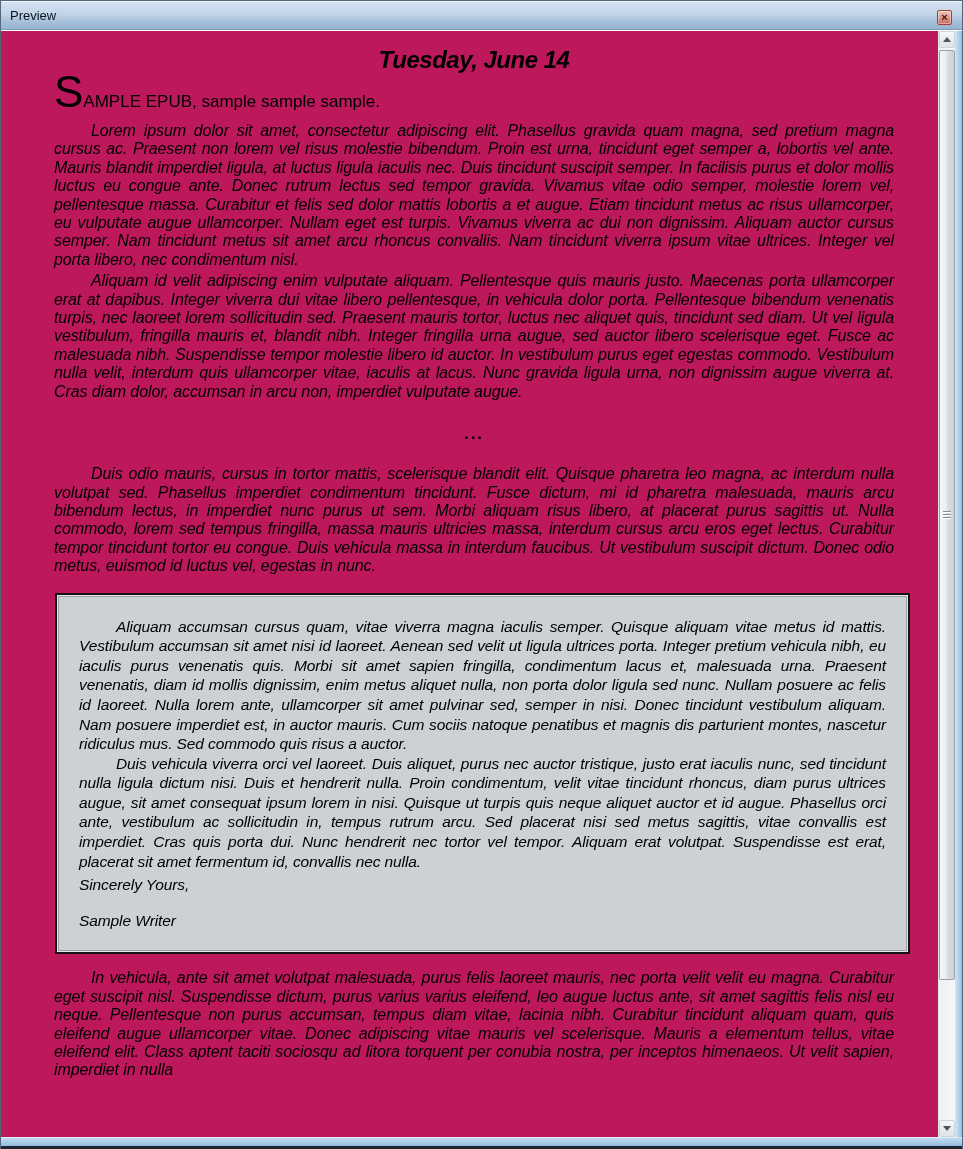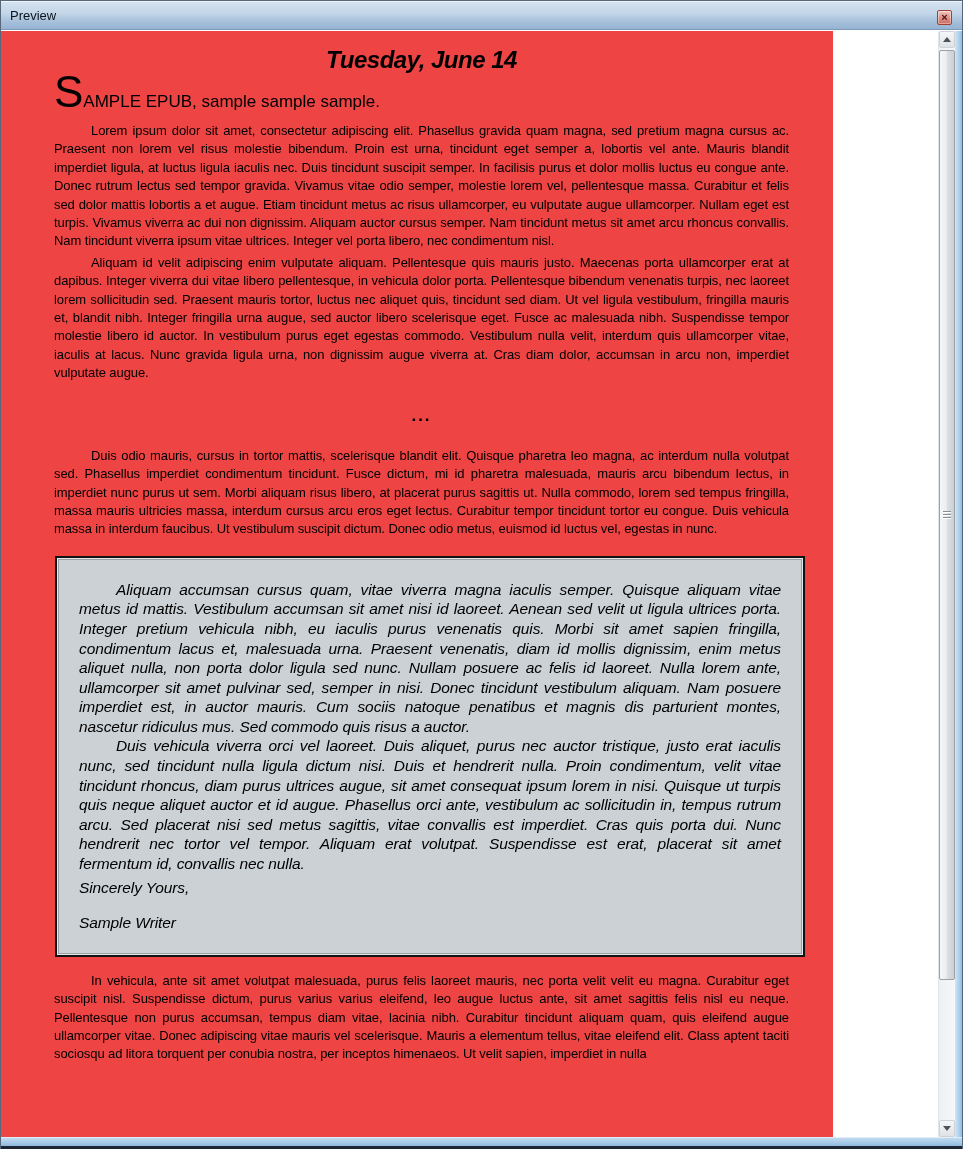--- a/index.html
+++ b/index.html
@@ -70,36 +70,36 @@
     transform:translate(-50%,-50%);
     background:repeating-linear-gradient(180deg,
       #868f97 0, #868f97 1px, #ffffff 1px, #ffffff 2px, transparent 2px, transparent 3px);
   }
   .arr { width:0; height:0; display:block; }
   .arr-up   { border-left:4px solid transparent; border-right:4px solid transparent; border-bottom:5px solid #4a545d; }
   .arr-down { border-left:4px solid transparent; border-right:4px solid transparent; border-top:5px solid #4a545d; }
 
   
   .main {
-    position:absolute; top:30px; left:0; width:832px; bottom:8px;
-    background:#ef4444; overflow:hidden;
+    position:absolute; top:30px; left:0; width:937px; bottom:8px;
+    background:#be185d; overflow:hidden;
   }
   .doc { padding:13px 44px 0 53px; color:#000; }
 
   .doc-title {
     text-align:center; font-size:24px; line-height:26px;
     font-weight:bold; font-style:italic; letter-spacing:-0.5px;
     margin:3px 0 14px;
   }
   .lead { font-size:17px; line-height:30px; margin:0 0 5px; white-space:nowrap; }
   .dropcap { font-size:44px; line-height:0; }
 
   .bp {
-    font-size:13px; line-height:18.4px; letter-spacing:-0.1px;
-    text-align:justify; text-indent:37px; margin:0 0 3px;
+    font-size:16px; line-height:18.4px; letter-spacing:-0.1px;
+    text-align:justify; text-indent:37px; margin:0 0 3px;font-style:italic;
   }
 
   .sep {
     text-align:center; font-weight:bold; font-size:17px;
     letter-spacing:2px; margin:24px 0 22px; line-height:18px;
   }
 
   .letter {
     margin:17px -16px 15px 1px;
     background:#ccd1d5;

